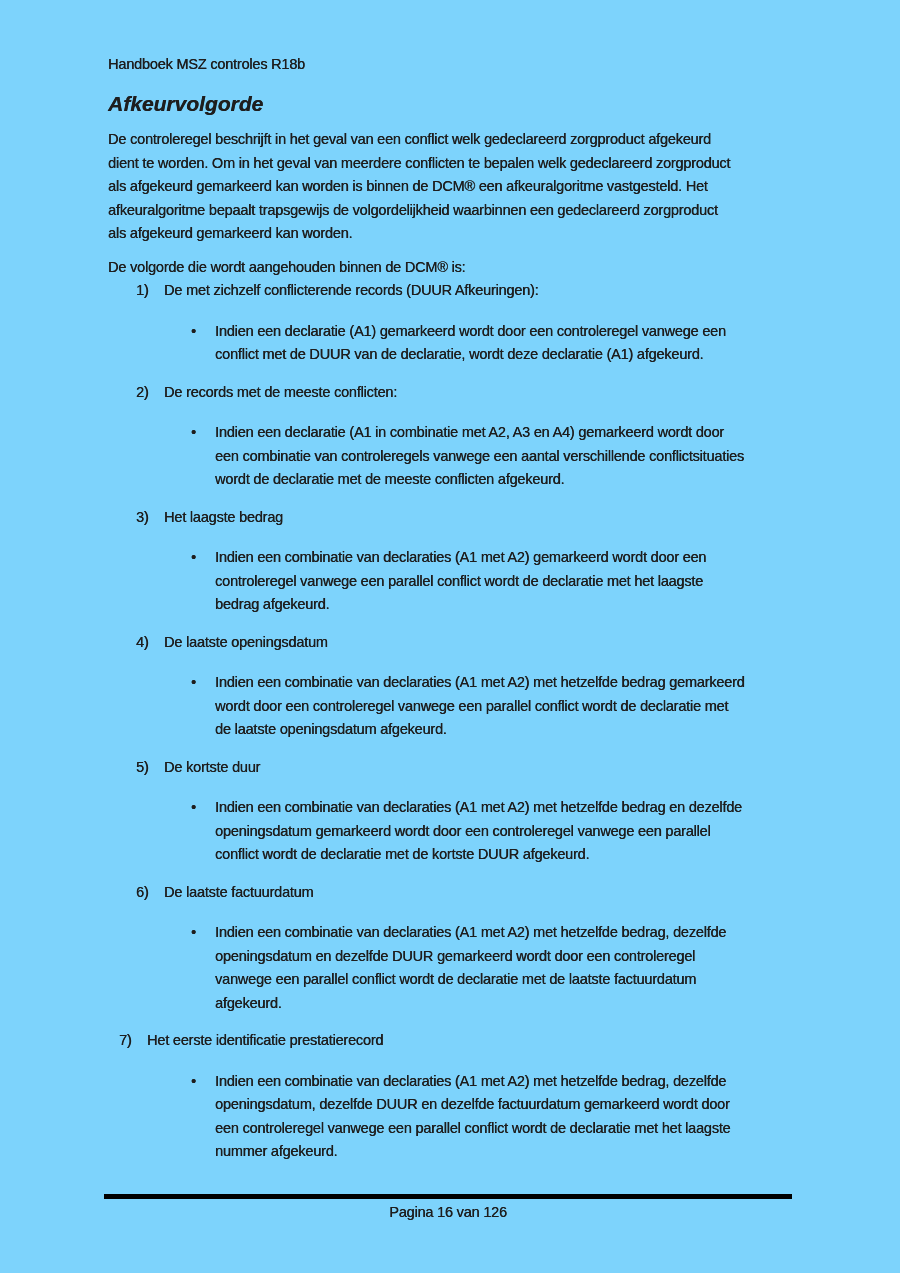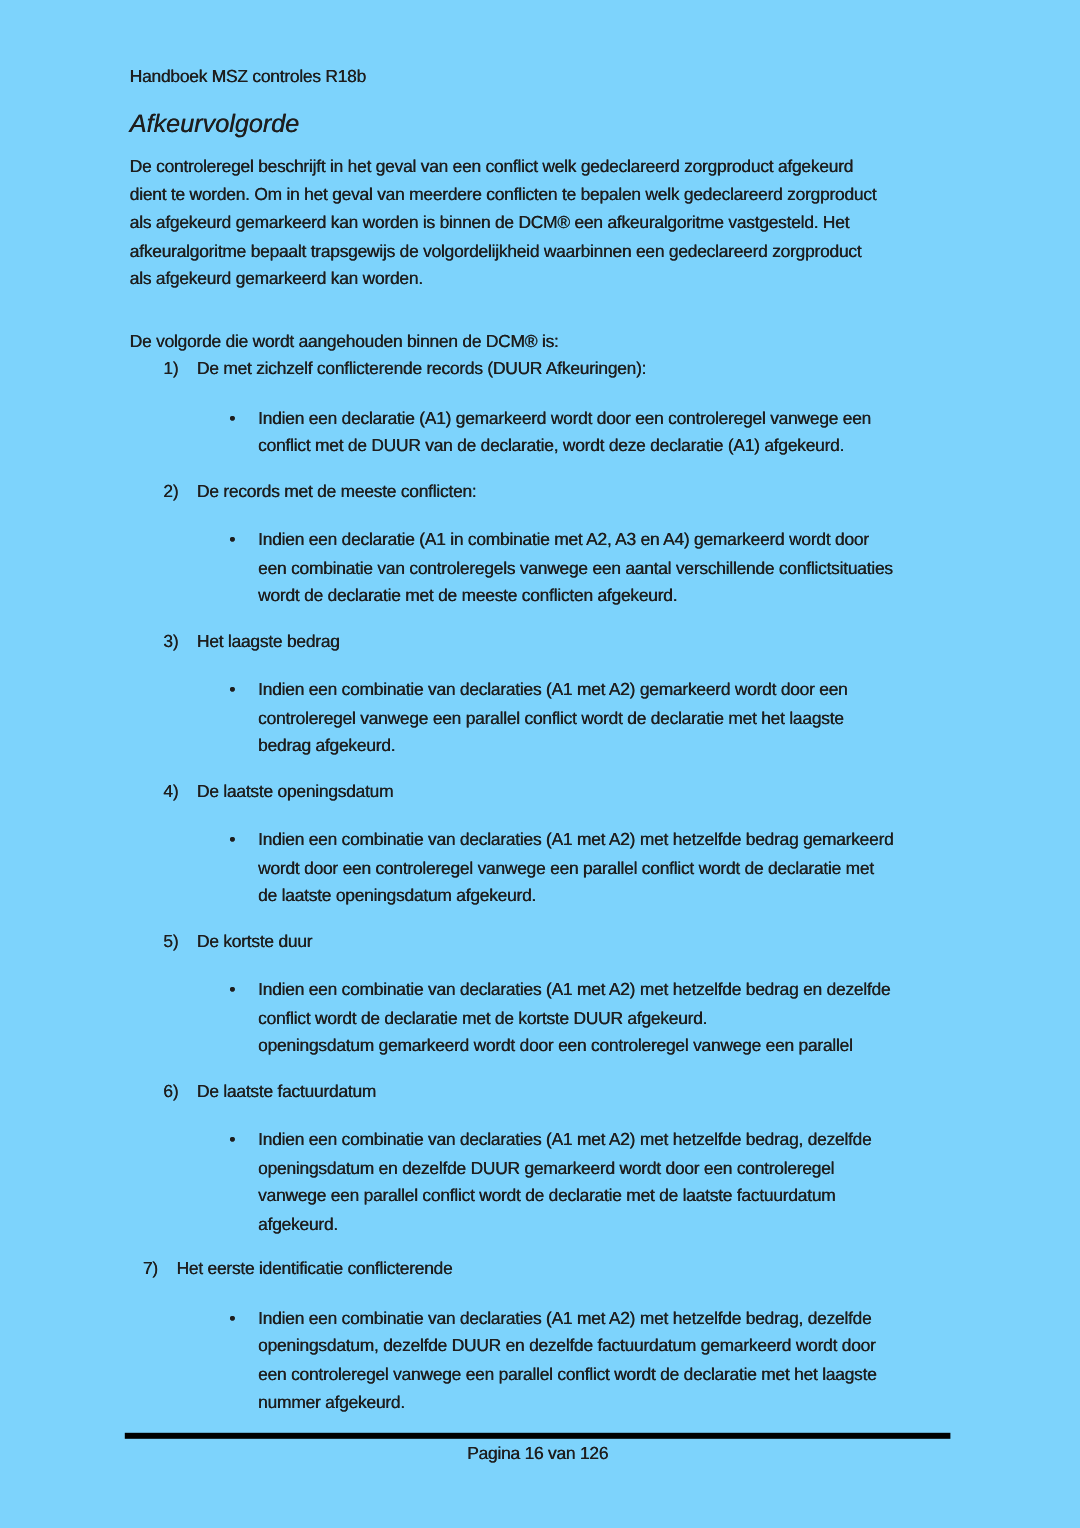--- a/index.html
+++ b/index.html
@@ -14,28 +14,28 @@
     letter-spacing: -0.2px;
     text-shadow: 0.3px 0 0 currentColor;
     overflow: hidden;
   }
   .content { position: absolute; left: 108px; top: 55px; width: 700px; }
   .line { white-space: nowrap; height: 23.5px; line-height: 23.5px; }
   .doc-header { line-height: 18px; white-space: nowrap; }
   .doc-title {
     margin-top: 17px;
     font-size: 21px;
-    font-weight: 400;
+    font-weight: 700;
     font-style: italic;
     line-height: 27px;
     letter-spacing: 0;
     white-space: nowrap;
   }
   .intro { margin-top: 11px; }
-  .list-intro { margin-top: 28px; height: 23.5px; line-height: 23.5px; white-space: nowrap; }
+  .list-intro { margin-top: 10px; height: 23.5px; line-height: 23.5px; white-space: nowrap; }
   .item + .item { margin-top: 14px; }
   .item-head { display: flex; line-height: 23.5px; padding-left: 28px; }
   .item-num { flex: none; width: 28px; }
   .item-heading { white-space: nowrap; }
   .item.alt .item-head { padding-left: 11px; }
   .bullet { display: flex; margin-top: 17px; padding-left: 83px; }
   .bullet-marker { flex: none; width: 24px; line-height: 23.5px; }
   .footer {
     position: absolute;
     left: 104px;
@@ -128,22 +128,22 @@
 
       <div class="item">
         <div class="item-head">
           <span class="item-num">5)</span>
           <span class="item-heading">De kortste duur</span>
         </div>
         <div class="bullet">
           <span class="bullet-marker">•</span>
           <div class="bullet-lines">
             <div class="line">Indien een combinatie van declaraties (A1 met A2) met hetzelfde bedrag en dezelfde</div>
+            <div class="line">openingsdatum gemarkeerd wordt door een controleregel vanwege een parallel</div>
             <div class="line">conflict wordt de declaratie met de kortste DUUR afgekeurd.</div>
-            <div class="line">openingsdatum gemarkeerd wordt door een controleregel vanwege een parallel</div>
           </div>
         </div>
       </div>
 
       <div class="item">
         <div class="item-head">
           <span class="item-num">6)</span>
           <span class="item-heading">De laatste factuurdatum</span>
         </div>
         <div class="bullet">
@@ -153,21 +153,21 @@
             <div class="line">openingsdatum en dezelfde DUUR gemarkeerd wordt door een controleregel</div>
             <div class="line">vanwege een parallel conflict wordt de declaratie met de laatste factuurdatum</div>
             <div class="line">afgekeurd.</div>
           </div>
         </div>
       </div>
 
       <div class="item alt">
         <div class="item-head">
           <span class="item-num">7)</span>
-          <span class="item-heading">Het eerste identificatie conflicterende</span>
+          <span class="item-heading">Het eerste identificatie prestatierecord</span>
         </div>
         <div class="bullet">
           <span class="bullet-marker">•</span>
           <div class="bullet-lines">
             <div class="line">Indien een combinatie van declaraties (A1 met A2) met hetzelfde bedrag, dezelfde</div>
             <div class="line">openingsdatum, dezelfde DUUR en dezelfde factuurdatum gemarkeerd wordt door</div>
             <div class="line">een controleregel vanwege een parallel conflict wordt de declaratie met het laagste</div>
             <div class="line">nummer afgekeurd.</div>
           </div>
         </div>

